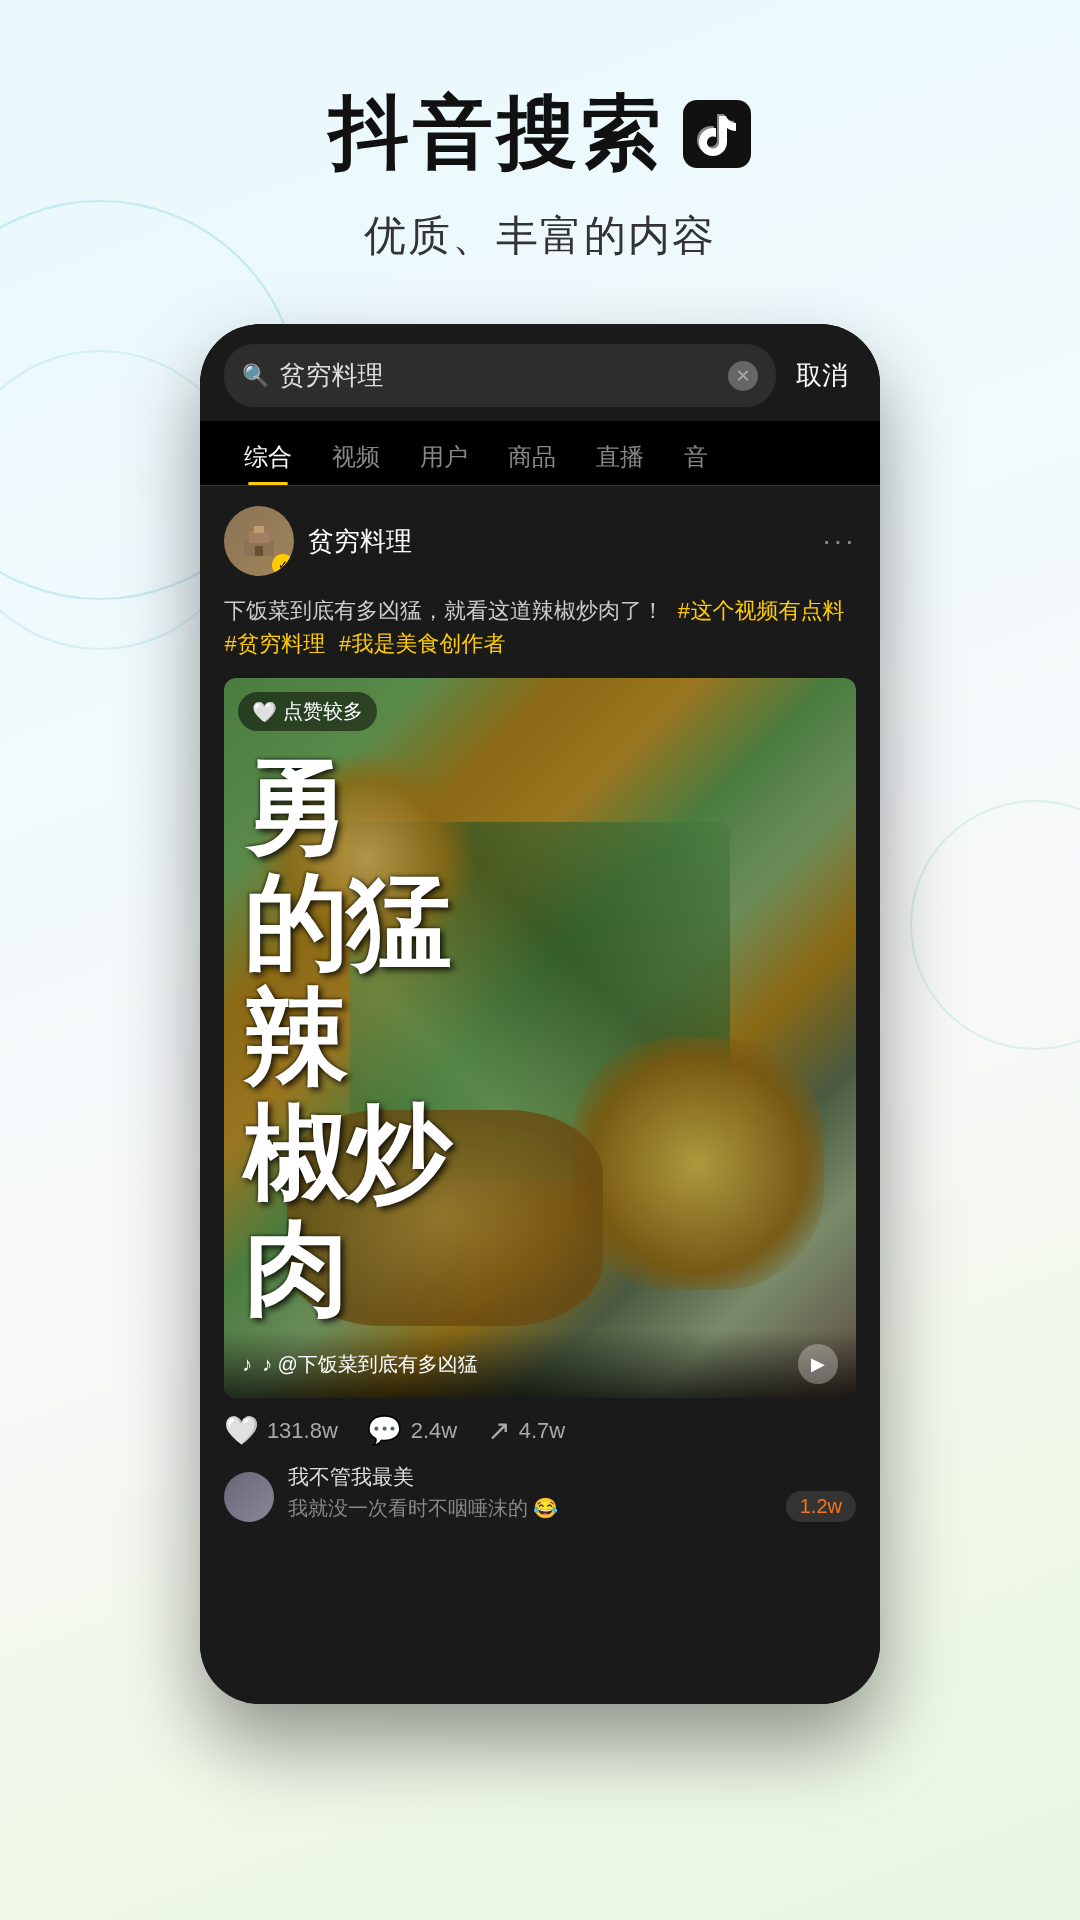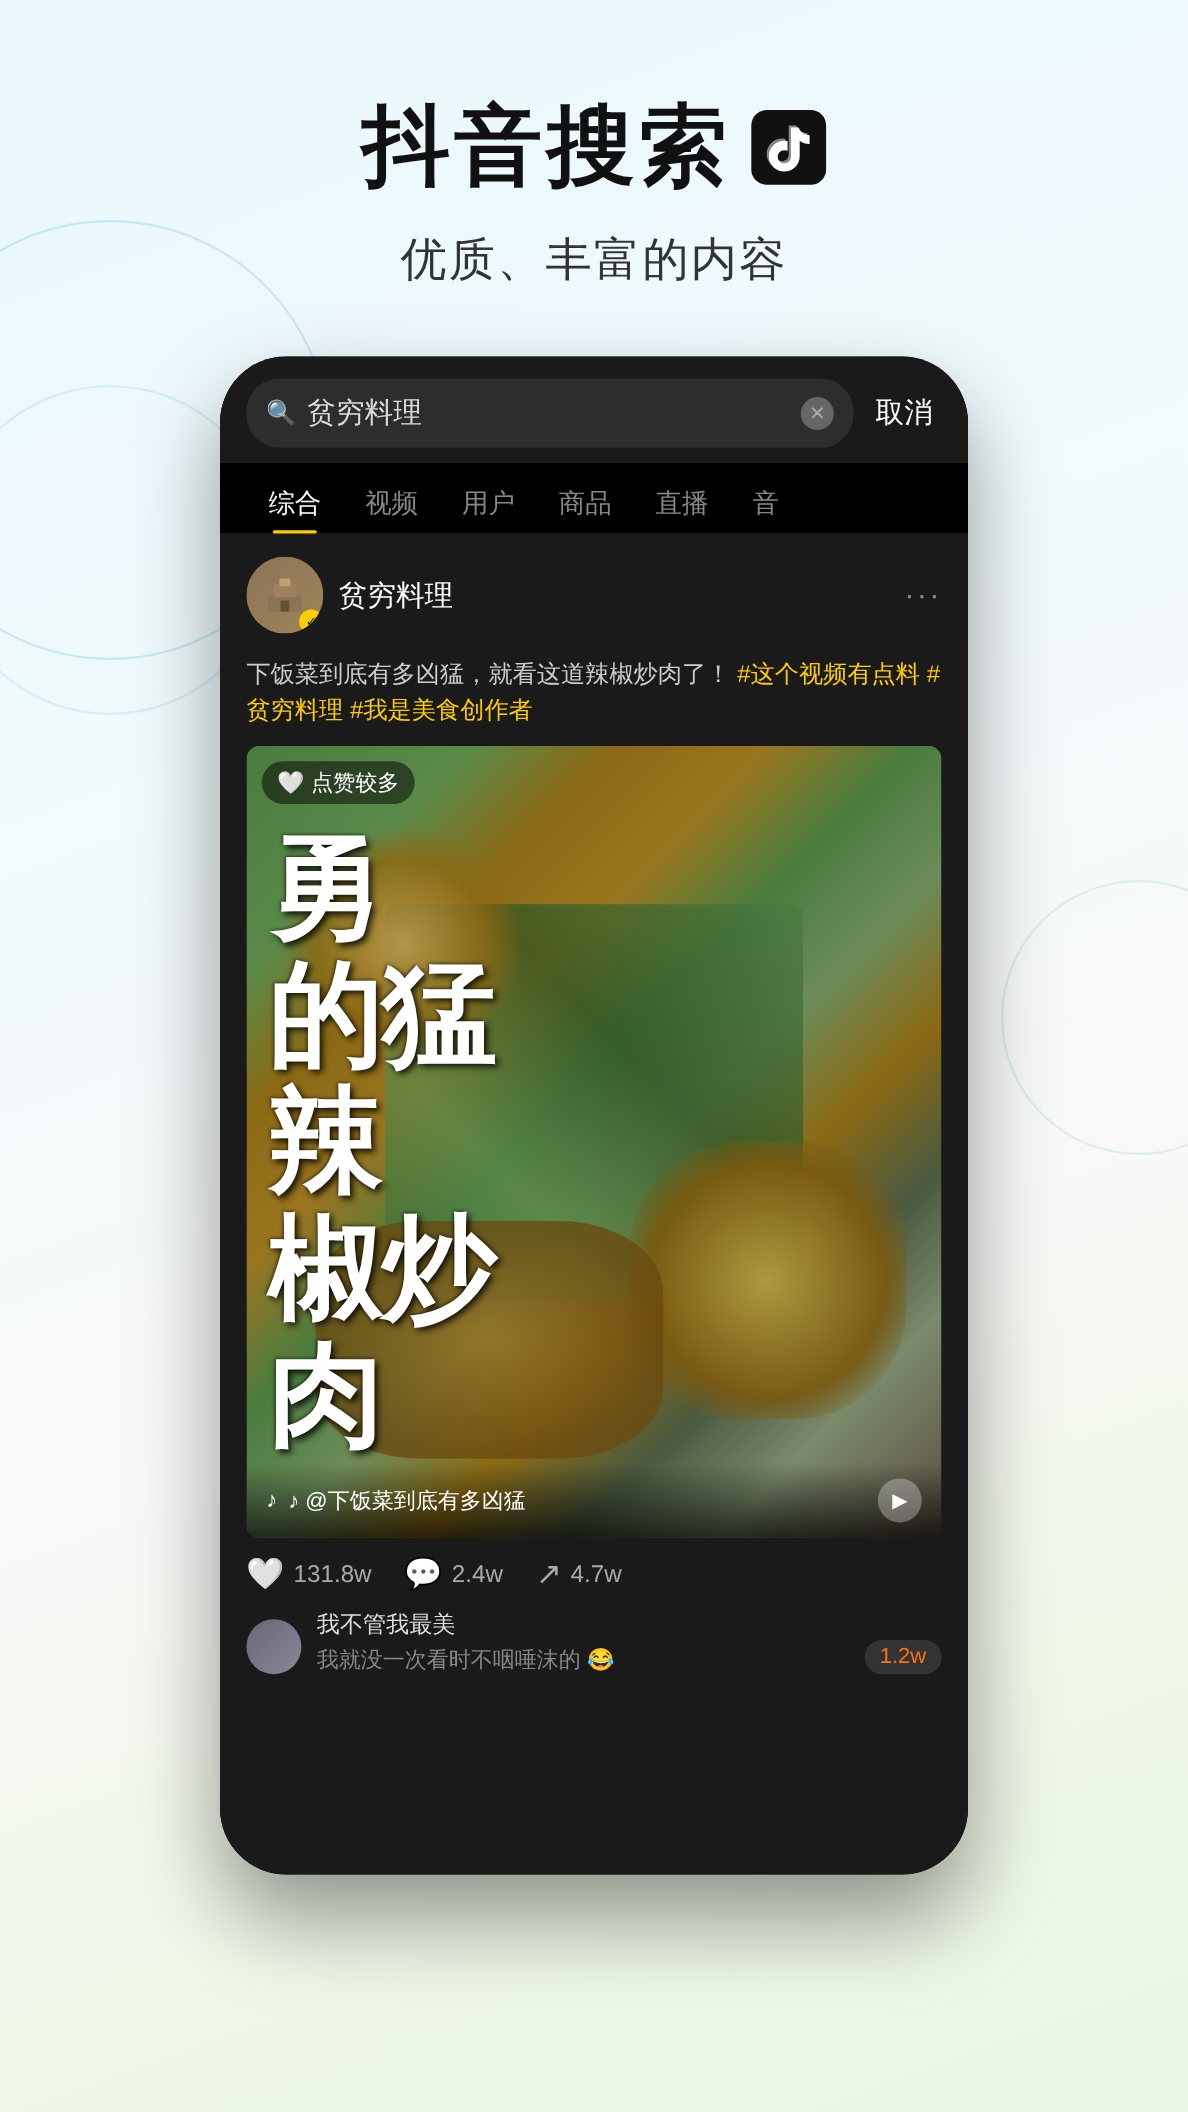--- a/index.html
+++ b/index.html
@@ -245,20 +245,21 @@
       font-size: 28px;
       letter-spacing: 2px;
     }
 
     
     .post-text {
       padding: 0 24px 16px;
       font-size: 22px;
       color: #ccc;
       line-height: 1.5;
+      font-family: Liberation Mono, monospace;
     }
 
     .hashtag {
       color: #ffcc00;
     }
 
     
     .video-container {
       margin: 0 24px;
       border-radius: 12px;

